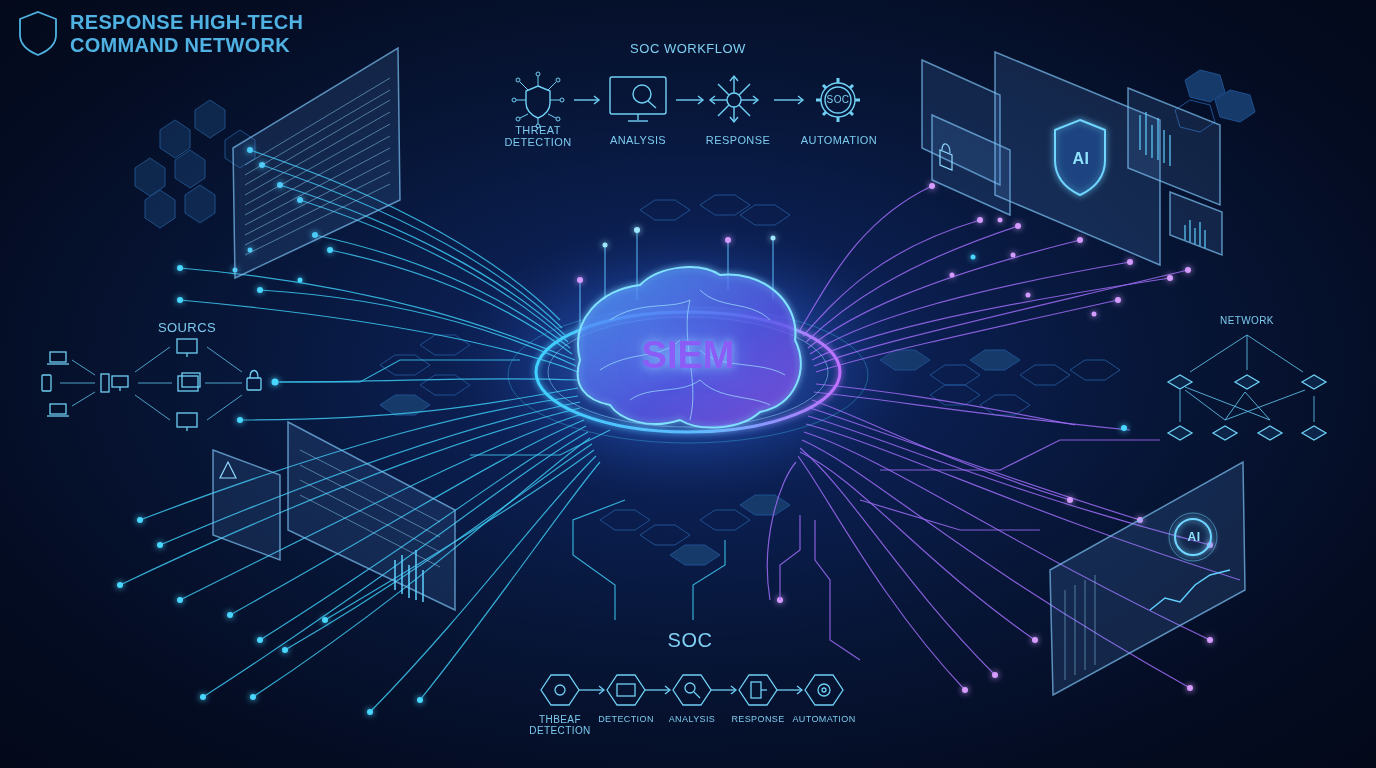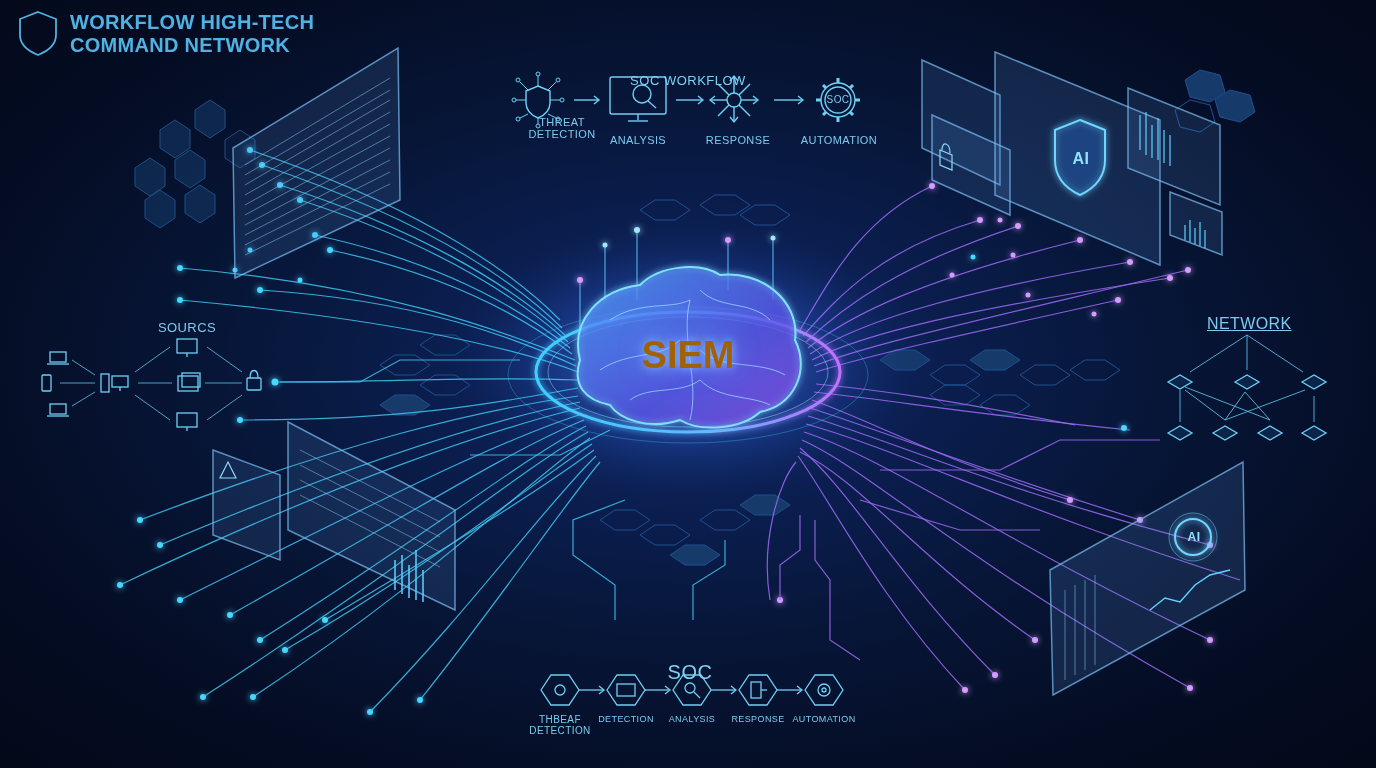--- a/index.html
+++ b/index.html
@@ -3,22 +3,22 @@
 <meta charset="utf-8">
 <style>
   html,body{margin:0;padding:0;}
   body{width:1376px;height:768px;overflow:hidden;position:relative;
     background:radial-gradient(ellipse at 50% 48%, #12347a 0%, #0b1f52 22%, #071638 48%, #040c22 78%, #030919 100%);
     font-family:"Liberation Sans", sans-serif;color:#5ec3ec;}
   .layer{position:absolute;left:0;top:0;width:1376px;height:768px;}
   .title{position:absolute;left:16px;top:10px;display:flex;align-items:center;gap:10px;}
   .title .txt{display:flex;flex-direction:column;font-size:20px;font-weight:700;letter-spacing:0.3px;line-height:23px;color:#4fb2e3;}
   .lbl{position:absolute;font-size:11px;letter-spacing:0.4px;color:#7ccbef;text-align:center;text-transform:uppercase;}
-  .sec-title{position:absolute;color:#7fd0f3;text-align:center;letter-spacing:0.5px;margin-top:32px;}
-  .siem{position:absolute;left:588px;top:334px;width:200px;text-align:center;font-size:38px;font-weight:700;color:#a16207;
+  .sec-title{position:absolute;color:#7fd0f3;text-align:center;letter-spacing:0.5px;}
+  .siem{position:absolute;left:588px;top:334px;width:200px;text-align:center;font-size:38px;font-weight:700;color:#8b5cf6;
     text-shadow:0 0 10px rgba(140,200,255,0.9),0 0 24px rgba(120,170,255,0.7);}
 </style>
 </head>
 <body>
 
 <svg class="layer" viewBox="0 0 1376 768" xmlns="http://www.w3.org/2000/svg">
   <defs>
     <radialGradient id="coreGlow" cx="50%" cy="50%" r="50%">
       <stop offset="0%" stop-color="#6b8cff" stop-opacity="0.55"></stop>
       <stop offset="55%" stop-color="#2b56c9" stop-opacity="0.3"></stop>
@@ -439,38 +439,38 @@
     <polygon points="805,690 815,675 833,675 843,690 833,705 815,705"></polygon>
     <circle cx="824" cy="690" r="6"></circle>
       <circle cx="824" cy="690" r="2"></circle>
   </g>
 
   <path d="M38,12 L56,19 L56,35 C56,45 48,51 38,55 C28,51 20,45 20,35 L20,19 Z" fill="none" stroke="#4fb2e3" stroke-width="1.8"></path>
 </svg>
 
 <div class="title" style="left:70px;top:11px;">
   <div class="txt">
-    <span>WORKFLOW HIGH-TECH</span>
+    <span>RESPONSE HIGH-TECH</span>
     <span>COMMAND NETWORK</span>
   </div>
 </div>
 
 <div class="sec-title" style="left:588px;top:41px;width:200px;font-size:13px;">SOC WORKFLOW</div>
 
-<div class="lbl" style="left:498px;top:116px;width:80px;line-height:12px;margin-left:24px;">
+<div class="lbl" style="left:498px;top:124px;width:80px;line-height:12px;">
   <div>THREAT</div>
   <div>DETECTION</div>
 </div>
 <div class="lbl" style="left:598px;top:134px;width:80px;">ANALYSIS</div>
 <div class="lbl" style="left:698px;top:134px;width:80px;">RESPONSE</div>
 <div class="lbl" style="left:796px;top:134px;width:86px;">AUTOMATION</div>
 <div class="lbl" style="left:818px;top:94px;width:40px;font-size:10px;">SOC</div>
 
 <div class="lbl" style="left:147px;top:320px;width:80px;font-size:13px;">SOURCS</div>
-<div class="lbl" style="left:1207px;top:315px;width:80px;font-size:16px;text-decoration:underline;">NETWORK</div>
+<div class="lbl" style="left:1207px;top:315px;width:80px;font-size:10px;">NETWORK</div>
 
 <div class="siem">SIEM</div>
 
 <div class="lbl" style="left:1064px;top:150px;width:34px;font-size:16px;font-weight:700;color:#8fe3ff;">AI</div>
 <div class="lbl" style="left:1180px;top:530px;width:28px;font-size:12px;font-weight:700;color:#8fe3ff;">AI</div>
 
 <div class="sec-title" style="left:640px;top:629px;width:100px;font-size:20px;">SOC</div>
 
 <div class="lbl" style="left:525px;top:714px;width:70px;font-size:10px;line-height:11px;">
   <div>THBEAF</div>

